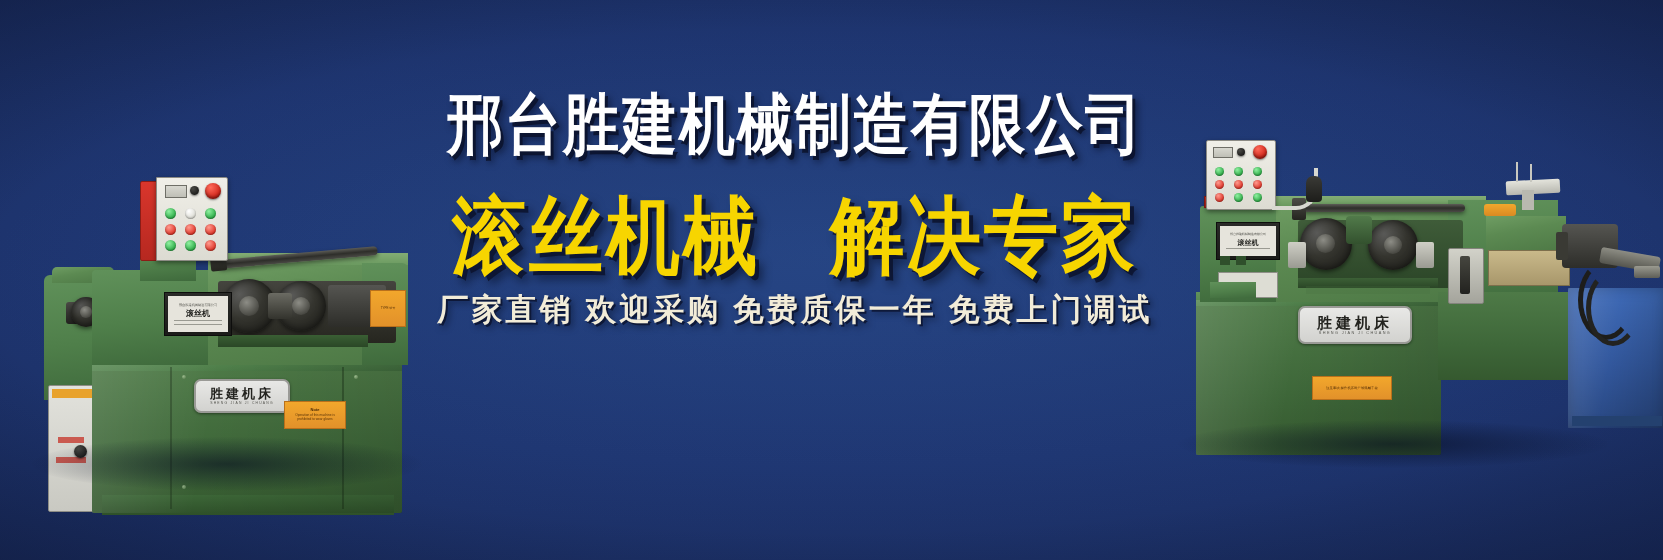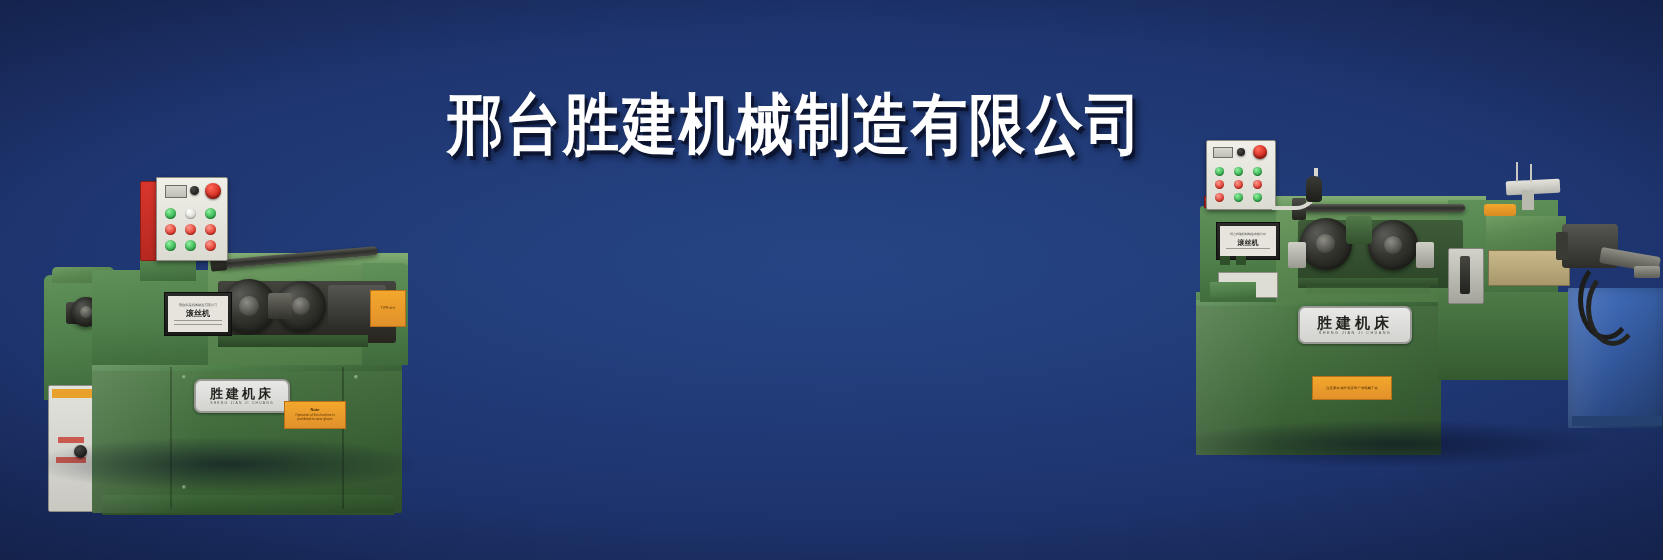--- a/index.html
+++ b/index.html
@@ -413,16 +413,21 @@
     </div>
 
     <div class="mpart orange-label" style="left:164px; top:256px; width:78px; height:22px;">
       <div class="ol-body" style="font-size:3.4px; padding:1px 3px;">注意事项 操作机床时严禁佩戴手套</div>
     </div>
   </div>
 
   <div class="text-block">
     <div class="company-name">邢台胜建机械制造有限公司</div>
 
-
+    <div class="headline-row">
+      <span class="headline">滚丝机械</span>
+      <span class="headline">解决专家</span>
+    </div>
+
+    <div class="tagline-2">厂家直销  欢迎采购  免费质保一年  免费上门调试</div>
   </div>
 
 </div>
 
 </body></html>

